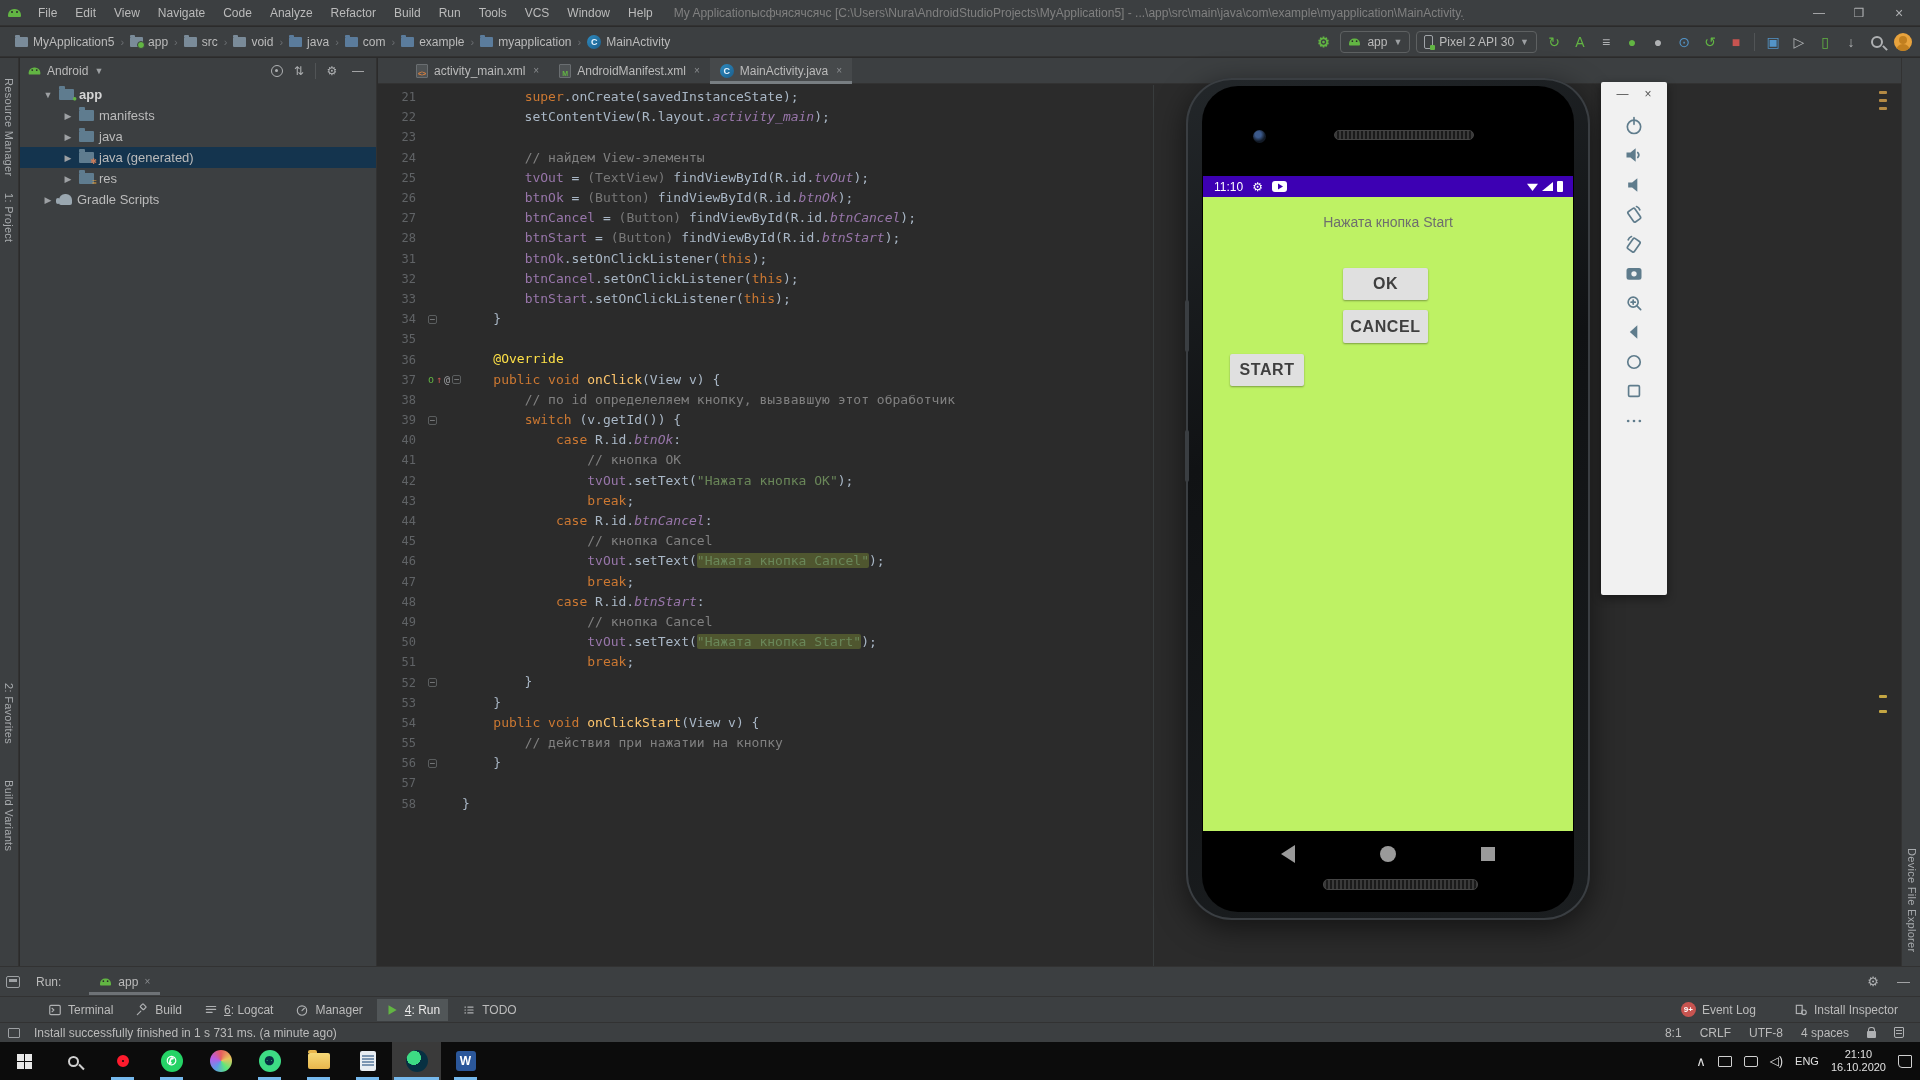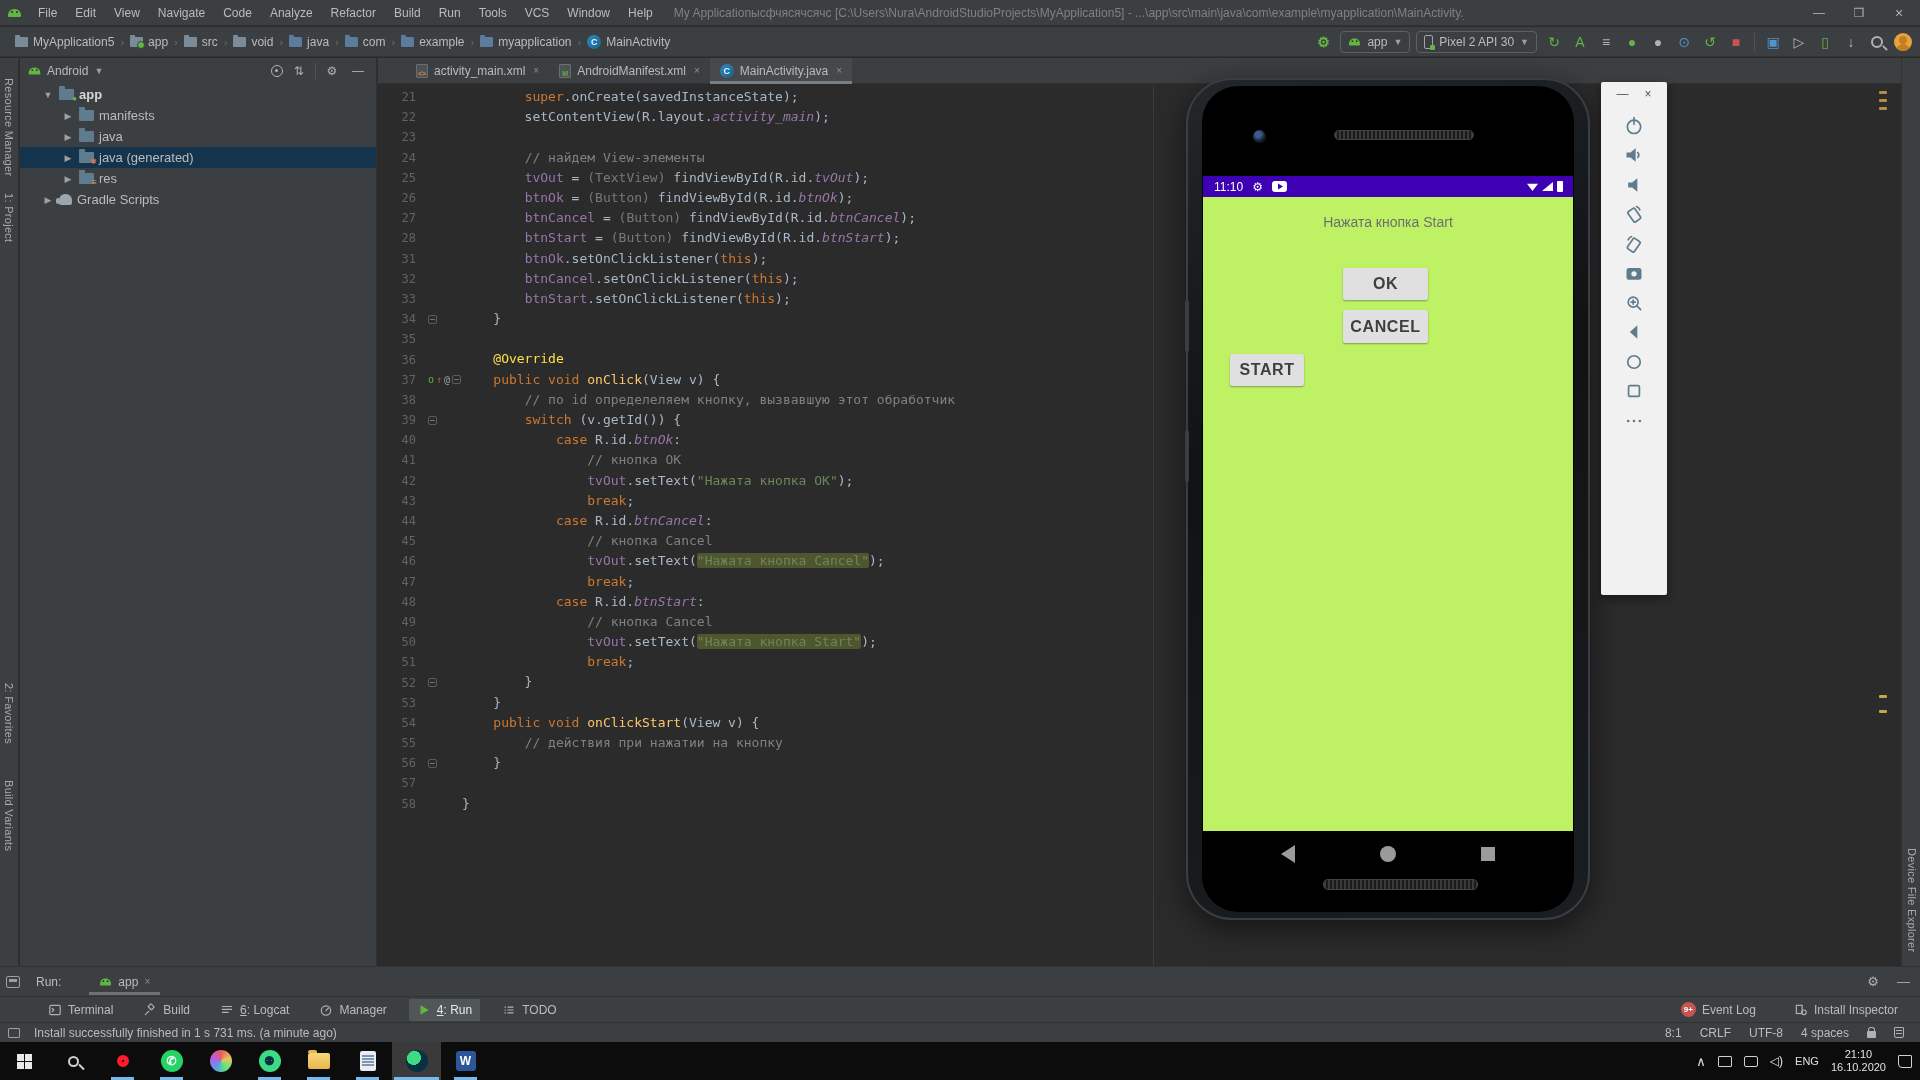--- a/index.html
+++ b/index.html
@@ -686,21 +686,21 @@
       <span>app</span>
       <span style="color:#8A8D90;font-size:10px">×</span>
     </span>
     <span id="runbar-right">
       <span>⚙</span>
       <span>—</span>
     </span>
   </div>
 
   <div id="toolwinbar" class="abs">
-    <div id="tw-left" style="display:flex;margin-left:40px;gap:14px">
+    <div id="tw-left" style="display:flex;margin-left:40px;gap:6px">
         <div class="twitem">
           <span>
             <svg width="14" height="14" viewBox="0 0 24 24" fill="none" stroke="#AFB1B3" stroke-width="2" stroke-linecap="round">
               <rect x="3" y="4" width="18" height="16" rx="2"></rect>
               <path d="M7 9l3 3-3 3"></path>
             </svg>
           </span>
           <span>Terminal</span>
         </div>
         <div class="twitem">

